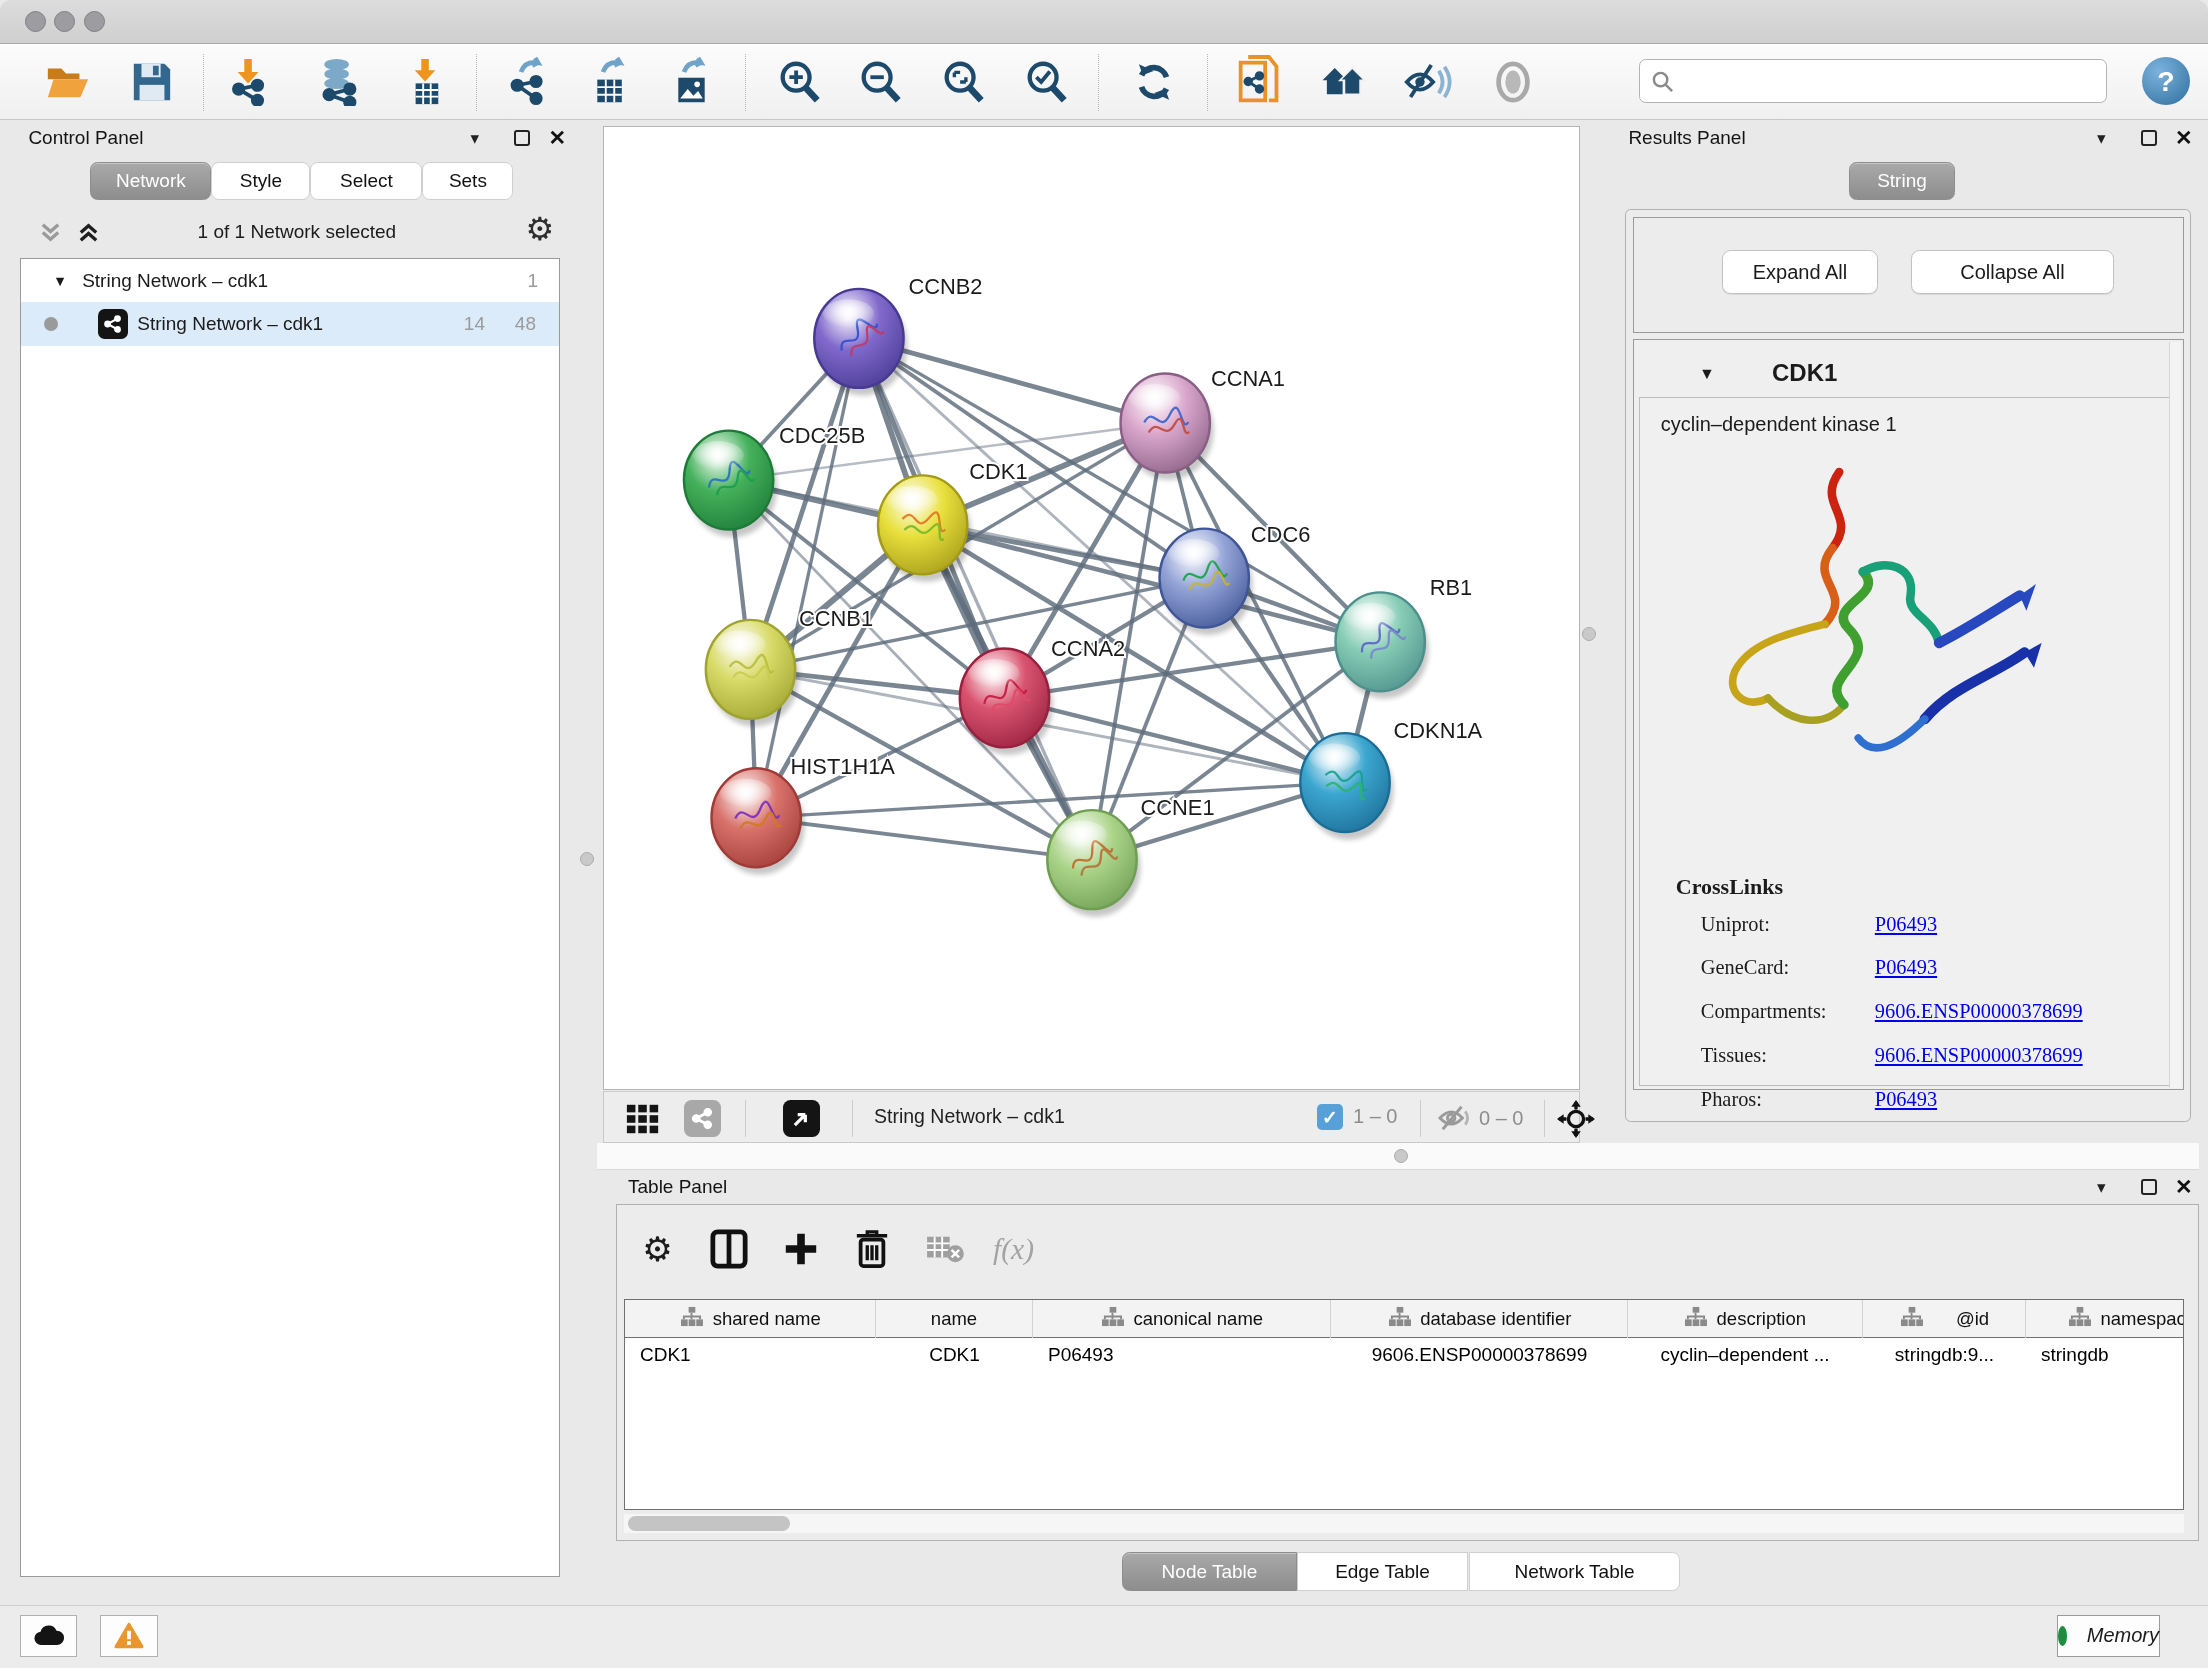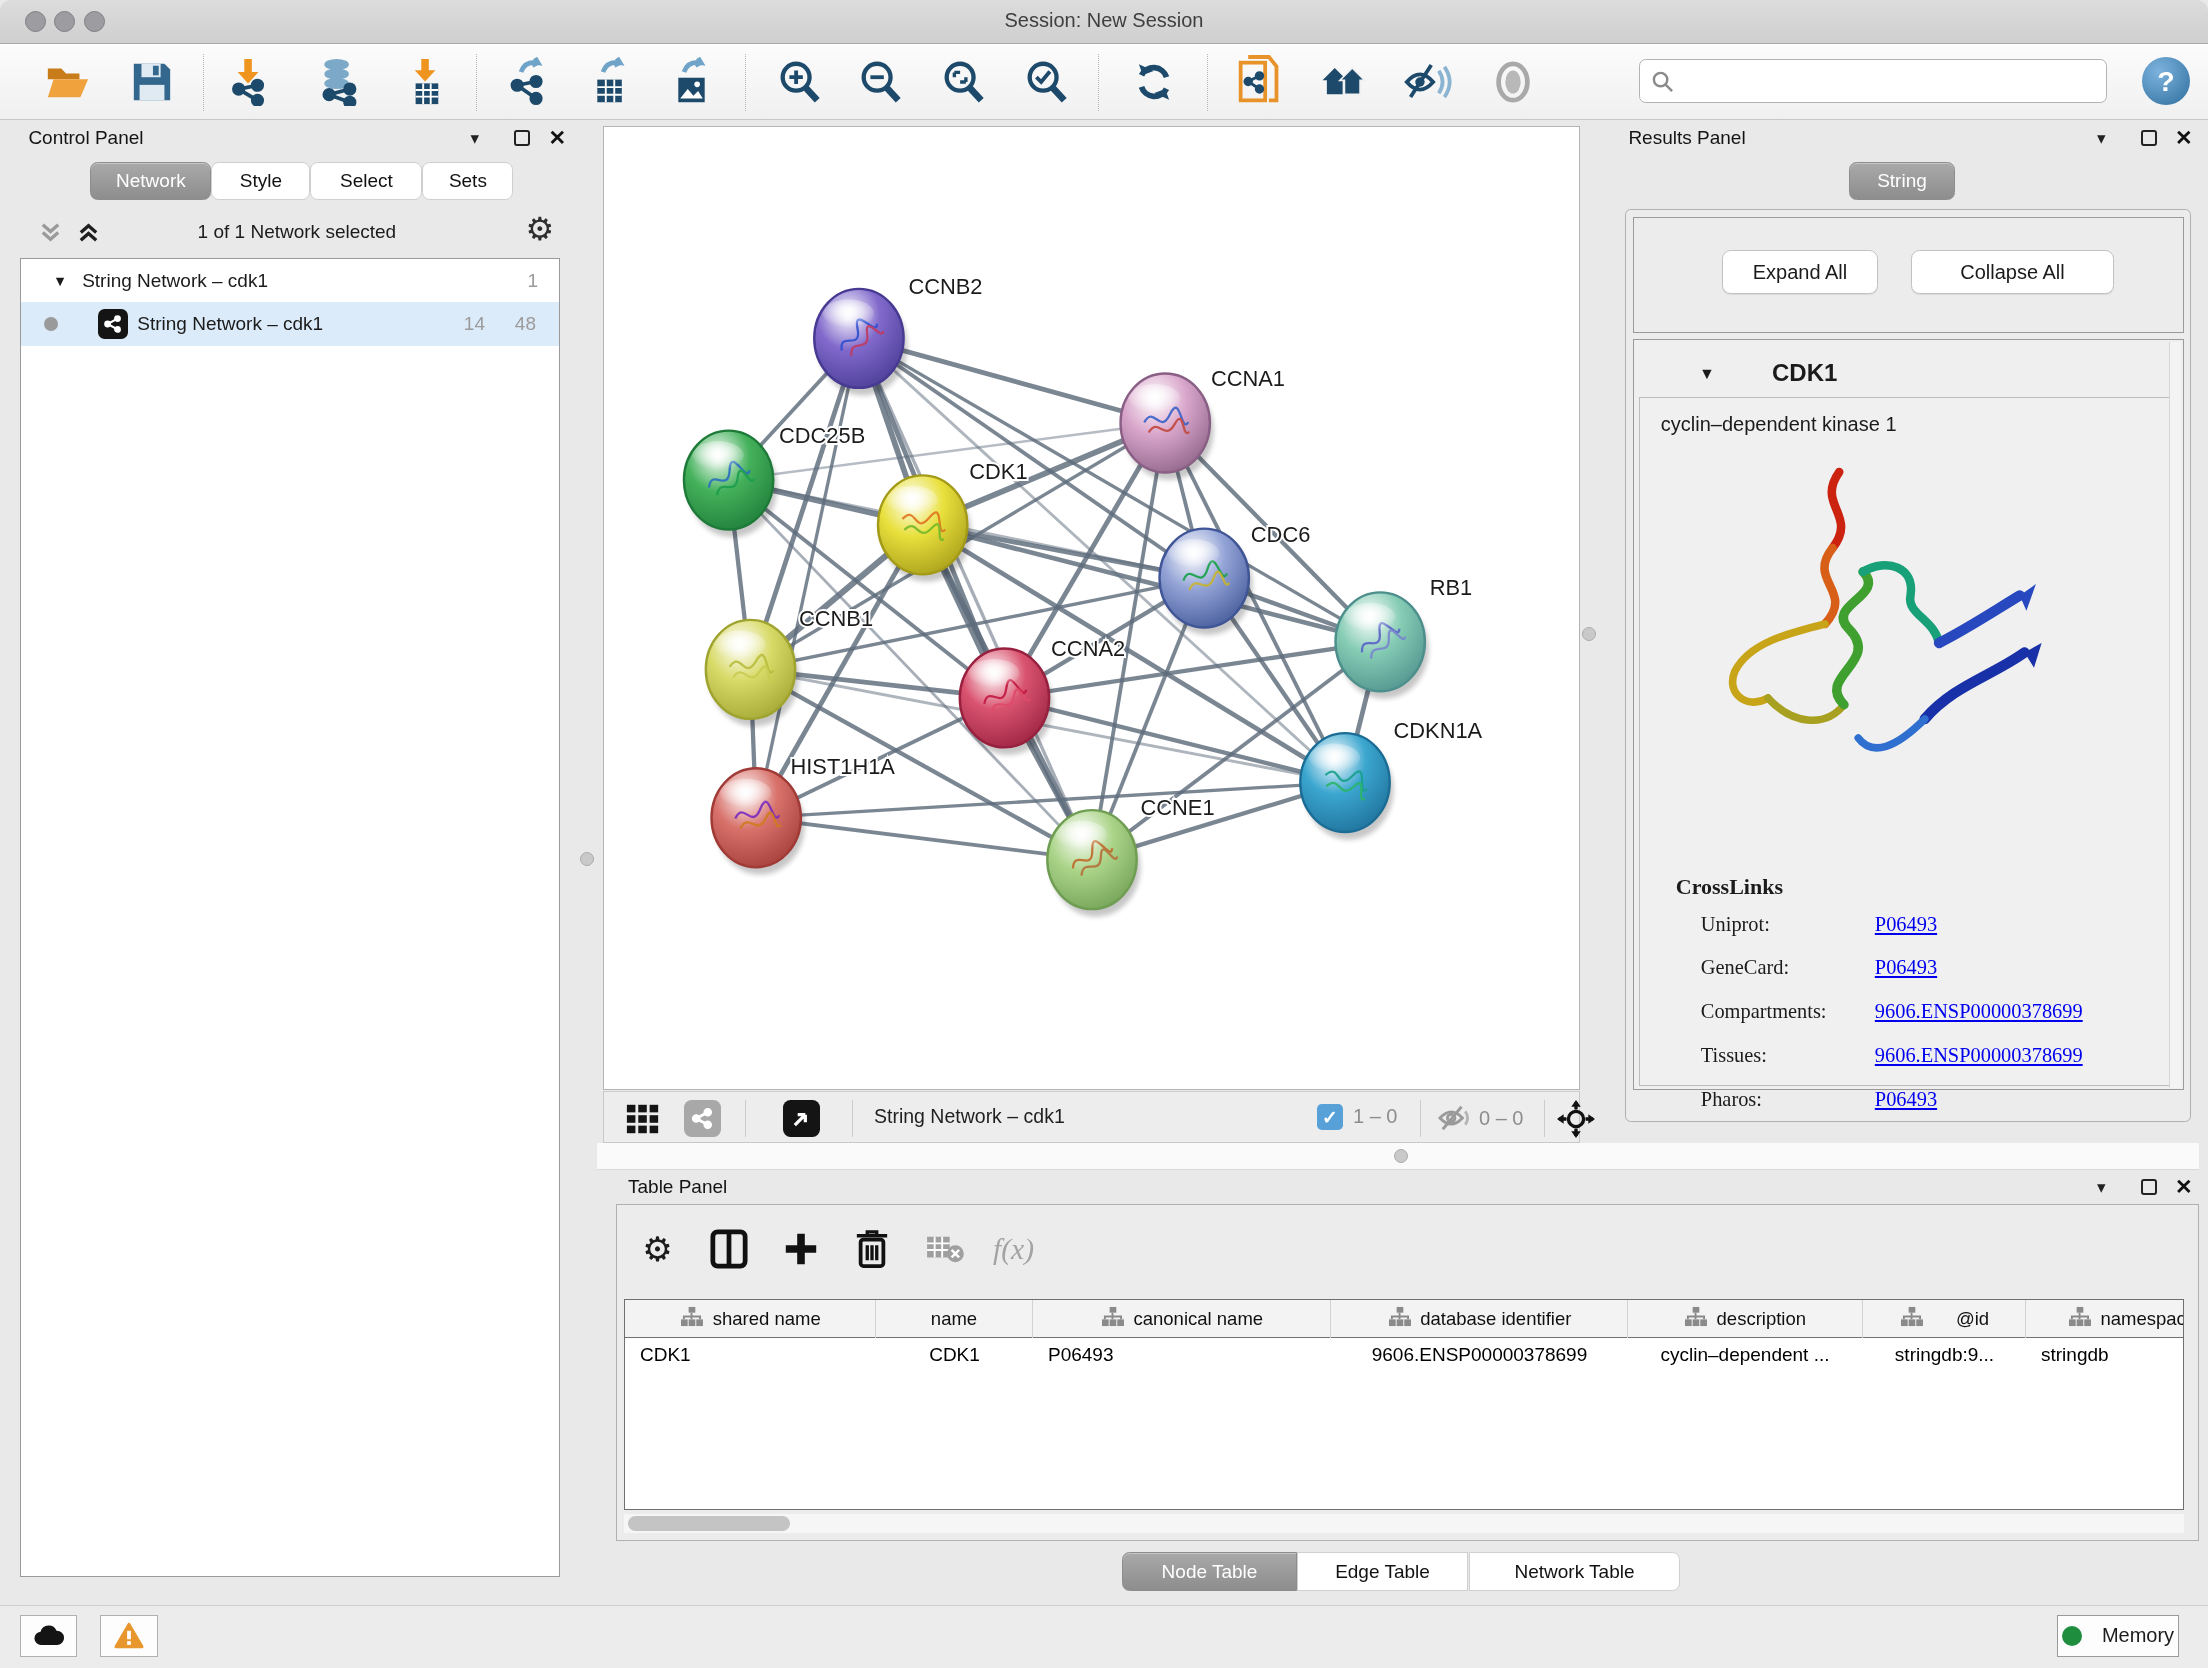--- a/index.html
+++ b/index.html
@@ -82,31 +82,30 @@
   .td { position:absolute; top:44px; font-size:19px; color:#000; }
   #tbl-hscroll { position:absolute; left:624px; top:1514px; width:1560px; height:19px; background:#f6f6f6; }
   #tbl-thumb { position:absolute; left:3.8px; top:1.9px; width:162px; height:15px; background:#c4c4c4; border-radius:7.6px; }
 
   .fx { font-family:"Liberation Serif", serif; font-style:italic; font-size:29.5px; color:#a3a3a3; }
 
   
   #statusbar { left:0; top:1605px; width:2208px; height:63px; background:#ececec; border-top:1px solid #cfcfcf; }
   .sb-btn { position:absolute; top:8.6px; height:42px; background:#fdfdfd; border:1.9px solid #b0b0b0;
     display:flex; align-items:center; justify-content:center; }
-  #memory-btn { left:2057px; width:122px; gap:20px; font-size:20px; border:1.9px solid #9a9a9a; }
+  #memory-btn { left:2057px; width:103px; gap:20px; font-size:20px; border:1.9px solid #9a9a9a;font-style:italic; }
   #mem-dot { width:20px; height:20px; border-radius:50%; background:#1e8e3e; }
 </style>
 </head>
 <body>
 
 <div id="titlebar" class="abs">
   <span class="tl-light" style="left:25px"></span>
   <span class="tl-light" style="left:54px"></span>
   <span class="tl-light" style="left:84px"></span>
-  <div id="win-title">Session: New Session</div>
 </div>
 
 <div id="toolbar" class="abs">
   <div class="tb-ic" style="left:42px">
     <svg width="46" height="46" viewBox="0 0 48 48">
         <path d="M4 10 h14 l5 5 h14 v6 H4z" fill="#c87d1a"></path>
         <path d="M4 40 L10 21 h36 L38 40z" fill="#f0a23c"></path>
       </svg>
   </div>
   <div class="tb-ic" style="left:127px">

